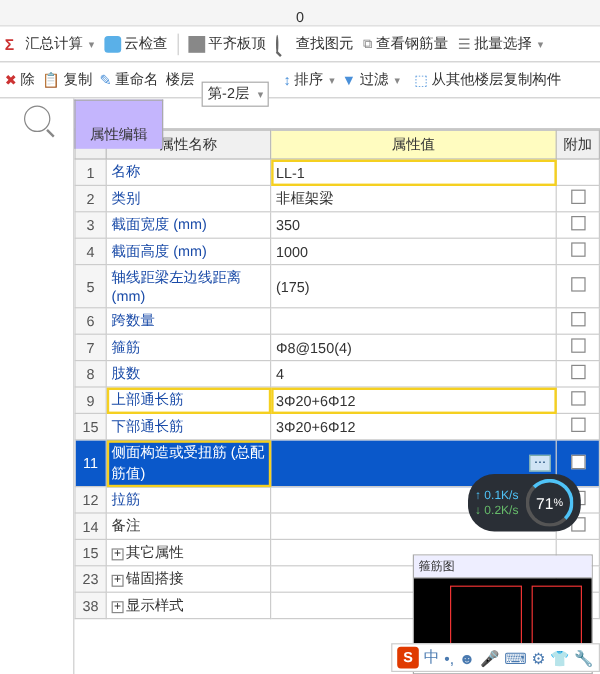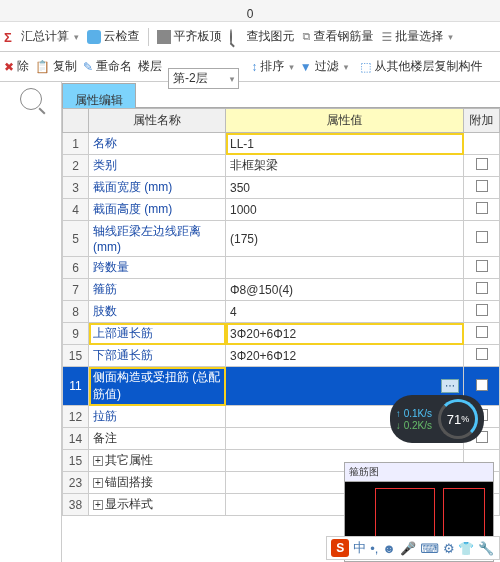--- a/index.html
+++ b/index.html
@@ -18,28 +18,28 @@
   .ico-steel { color:#888; font-size:11px;}
   .ico-batch { color:#888; }
   .dd { font-size:9px; color:#888; margin-left:2px;}
   .toolbar2 { height: 30px; border-bottom: 1px solid #ccc; display: flex; align-items: center; padding: 0 4px; gap: 6px; }
   .ico-del { color:#c33; }
   .ico-copy { color:#4a90d9; }
   .ico-rename { color:#4a90d9; }
   .ico-sort { color:#4a90d9; }
   .ico-filter { color:#4a90d9; }
   .ico-copyfloor { color:#4a90d9; }
-  .floor-sel { border:1px solid #aaa; padding:1px 4px; background:#fff; display:flex; align-items:center; gap:20px;margin-top:24px;}
+  .floor-sel { border:1px solid #aaa; padding:1px 4px; background:#fff; display:flex; align-items:center; gap:5px;margin-top:24px;}
   .main { display:flex; height: calc(562px - 22px - 30px - 30px); }
   .left-pane { width: 62px; border-right:1px solid #ccc; display:flex; flex-direction:column; align-items:center; padding-top:6px;}
   .search-big { width:22px; height:22px; border:1.5px solid #888; border-radius:50%; position:relative; cursor:pointer;}
   .search-big:after{content:'';position:absolute;width:8px;height:2px;background:#888;bottom:-3px;right:-5px;transform:rotate(45deg);}
   .right-pane { flex:1; display:flex; flex-direction:column; position:relative;}
   .tab-hdr { height:26px; display:flex; border-bottom:1px solid #aaa; }
-  .tab { padding:8px 12px; border:1px solid #aaa; border-bottom:none; background:#7dd3fc; position:relative; top:1px;}
+  .tab { padding:20px 12px; border:1px solid #aaa; border-bottom:none; background:#c4b5fd; position:relative; top:1px;}
   .grid { flex:1; overflow:hidden auto; }
   .grid table { border-collapse:collapse; width:100%; }
   .grid th { background:#f0f0f0; border:1px solid #bbb; padding:3px 4px; font-weight:normal; text-align:center; font-size:12px;}
   .grid th.val-hdr { background:#fffcc0; }
   .grid td { border:1px solid #ccc; padding:2px 4px; height:20px; font-size:12px; }
   .grid td.rownum { width:26px; text-align:center; background:#f5f5f5; color:#555;}
   .grid td.name { color:#1a4ba8; width:137px;margin-top:32px;}
   .grid td.name.black { color:#333;}
   .grid td.val { color:#333; }
   .grid td.chk { width:30px; text-align:center;}

